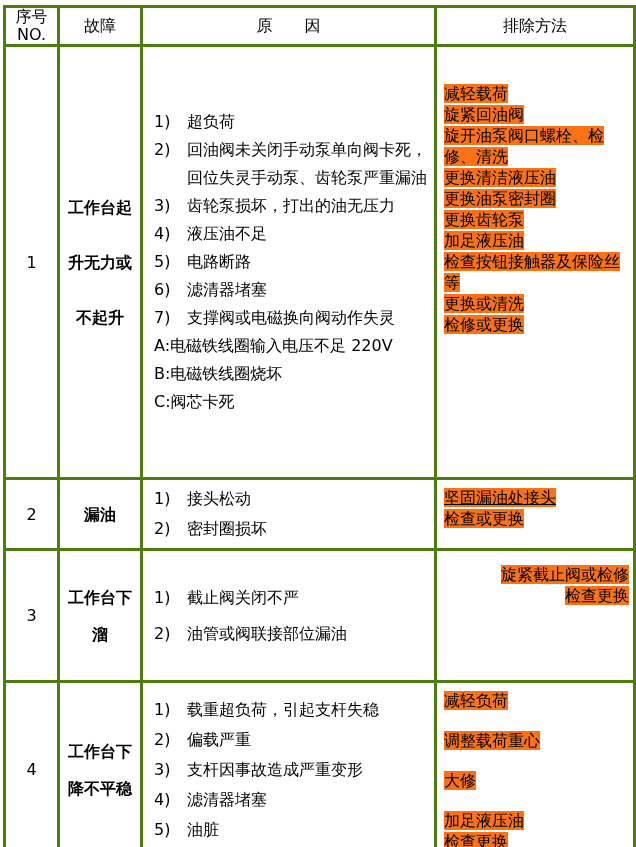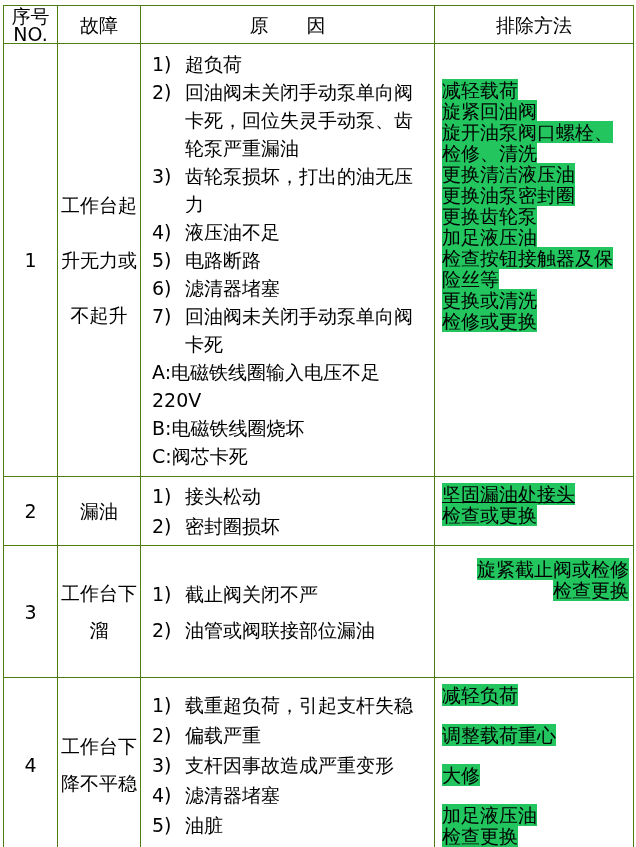--- a/index.html
+++ b/index.html
@@ -9,56 +9,56 @@
     color:#000;
   }
   .page { padding:5px 3px 4px 3px; }
   table.fault-table {
     border-collapse:collapse;
     table-layout:fixed;
     width:630px;
     border:1px solid #000;
   }
   th, td {
-    border:1px solid #4d7c0f;
+    border:3px solid #4d7c0f;
     padding:0;
-    font-size:19px;
+    font-size:16px;
     font-weight:normal;
     vertical-align:middle;
     overflow:hidden;
   }
   thead tr { height:38px; }
   tr.r1 { height:433px; }
   tr.r2 { height:69px; }
   tr.r3 { height:132px; }
   tr.r4 { height:166px; }
 
   th { text-align:center; line-height:18px; }
 
   .no-cell { text-align:center; }
-  .fault-cell { text-align:center; }
+  .fault-cell { text-align:center;font-weight:bold; }
   .fault-cell .fl { line-height:37px; }
   tr.r1 .fault-cell .fl { line-height:55px; }
 
   .cause-cell { padding:4px 6px 4px 11px; }
   .cause-item { display:flex; align-items:flex-start; }
   .cause-item .num { flex:0 0 33px; }
   .cause-item .ctext { flex:1 1 auto; }
   tr.r1 .cause-item, tr.r1 .note { line-height:28px; }
   tr.r2 .cause-item { line-height:30px; }
   tr.r3 .cause-item { line-height:36px; }
   tr.r4 .cause-item { line-height:30px; }
 
   .remedy-cell { vertical-align:top; padding:4px 4px 4px 7px; }
   tr.r1 .remedy-cell { padding-top:36px; }
   tr.r2 .remedy-cell { padding-top:7px; }
   tr.r3 .remedy-cell { padding-top:13px;text-align:right; }
   tr.r4 .remedy-cell { padding-top:7px; }
   .r-line { line-height:21px; }
-  .r-line span { background:#22c55e; }
+  .r-line span { background:#f97316; }
   tr.r2 .r-line:first-child span { text-decoration:underline; }
   tr.r4 .r-line:nth-child(-n+3) { margin-bottom:19px; }
 </style>
 </head>
 <body>
 
 <div class="page">
   <table class="fault-table">
     <colgroup>
       <col style="width:54px">
@@ -106,21 +106,21 @@
           <div class="cause-item">
               <span class="num">5)</span>
               <span class="ctext">电路断路</span>
             </div>
           <div class="cause-item">
               <span class="num">6)</span>
               <span class="ctext">滤清器堵塞</span>
             </div>
           <div class="cause-item">
               <span class="num">7)</span>
-              <span class="ctext">回油阀未关闭手动泵单向阀卡死</span>
+              <span class="ctext">支撑阀或电磁换向阀动作失灵</span>
             </div>
           <div class="note">A:电磁铁线圈输入电压不足 220V</div>
           <div class="note">B:电磁铁线圈烧坏</div>
           <div class="note">C:阀芯卡死</div>
         </td>
         <td class="remedy-cell">
           <div class="r-line"><span>减轻载荷</span></div>
           <div class="r-line"><span>旋紧回油阀</span></div>
           <div class="r-line"><span>旋开油泵阀口螺栓、检修、清洗</span></div>
           <div class="r-line"><span>更换清洁液压油</span></div>

